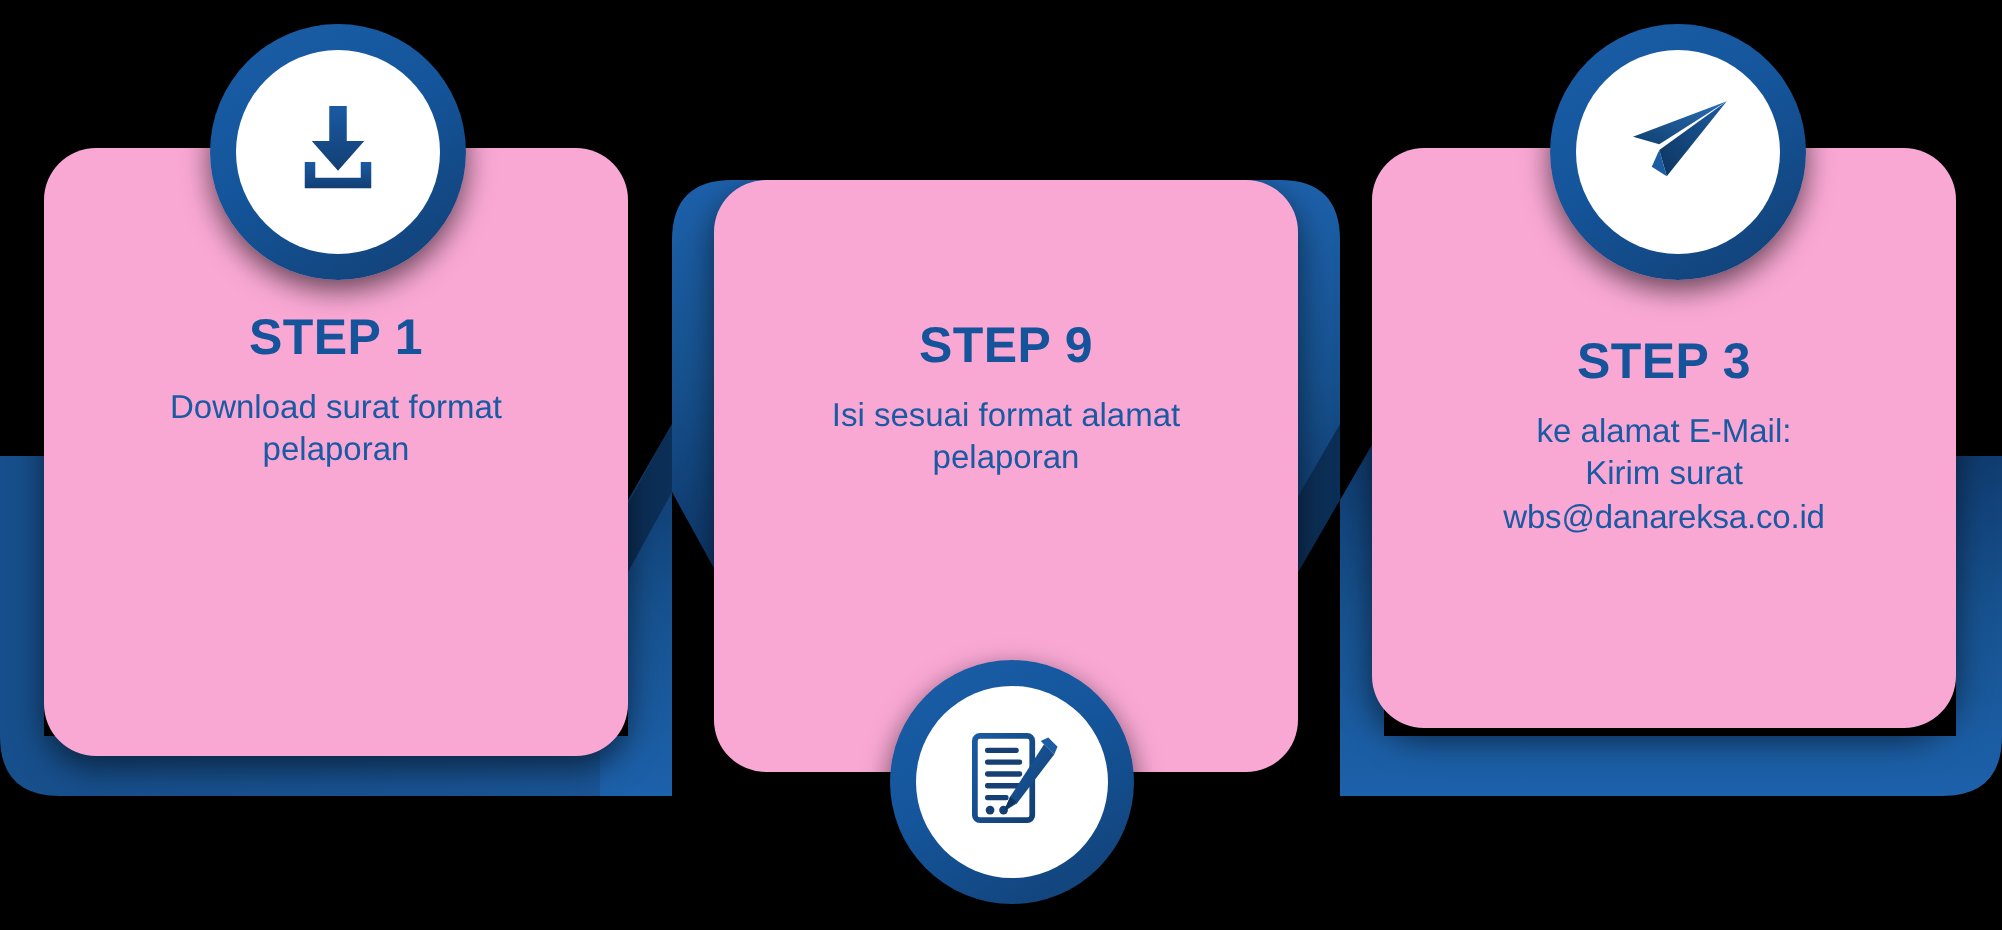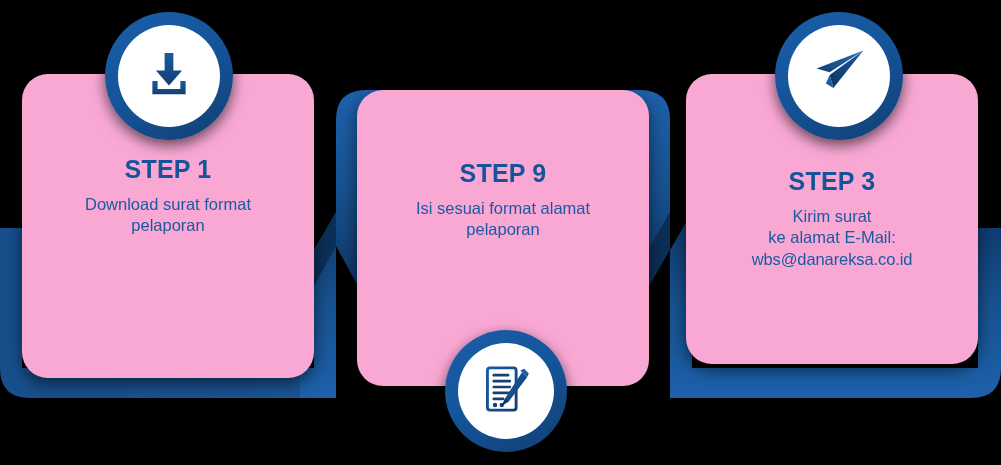--- a/index.html
+++ b/index.html
@@ -143,22 +143,22 @@
         <span class="ln">Isi sesuai format alamat</span>
         <span class="ln">pelaporan</span>
       </p>
     </div>
   </div>
 
   <div class="card" id="card3">
     <div class="card-body">
       <p class="step-title">STEP 3</p>
       <p class="step-desc">
+        <span class="ln">ke alamat E-Mail:</span>
         <span class="ln">Kirim surat</span>
-        <span class="ln">ke alamat E-Mail:</span>
         <span class="ln bold">wbs@danareksa.co.id</span>
       </p>
     </div>
   </div>
 
   <div class="badge" id="badge1">
     <span class="ring"></span>
     <span class="disc"></span>
     <span class="glyph">
       <svg width="56" height="56" viewBox="0 0 64 64" xmlns="http://www.w3.org/2000/svg">

